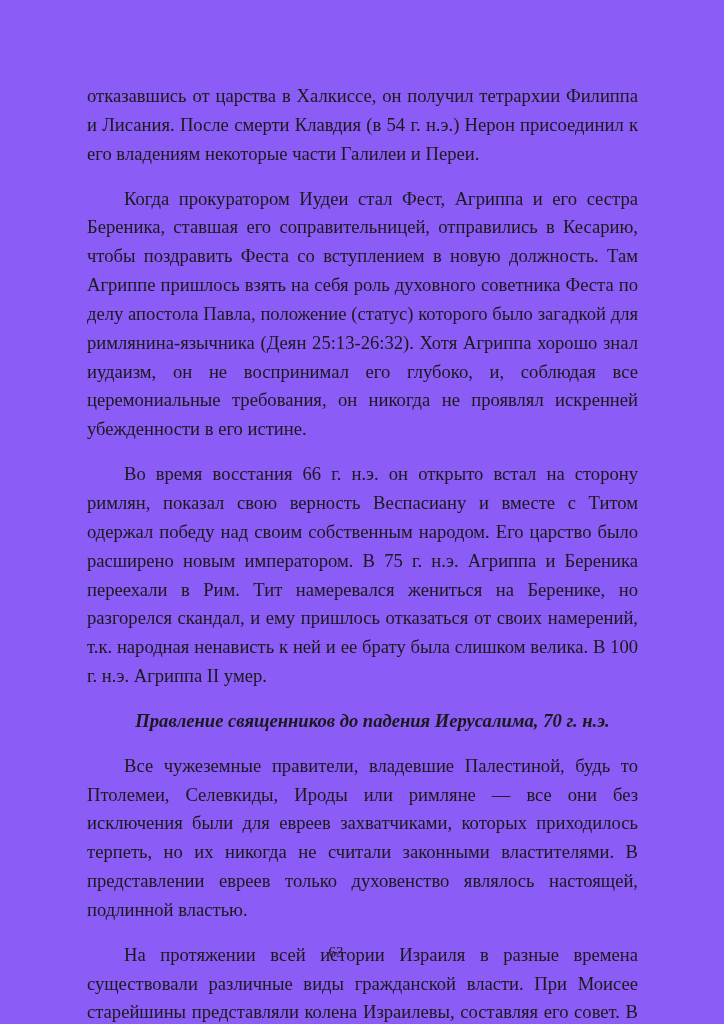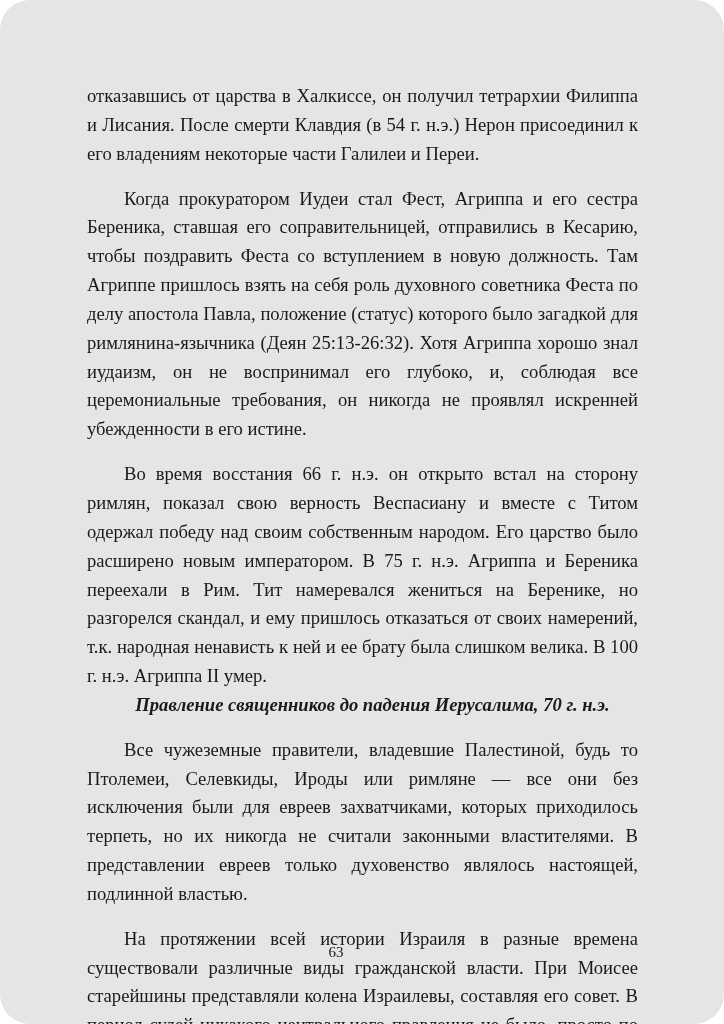--- a/index.html
+++ b/index.html
@@ -14,42 +14,41 @@
       overflow: hidden;
       font-family: "Liberation Serif", "DejaVu Serif", serif;
       color: #1a1a1a;
     }
     .page {
       position: absolute;
       left: 0;
       top: 0;
       width: 724px;
       height: 1024px;
-      background: #e5e5e5;
-      border-radius: 30px;
+      background: #8b5cf6;
     }
     .text-block {
       position: absolute;
       left: 87px;
       top: 82px;
       width: 551px;
       font-size: 18.6px;
       line-height: 28.85px;
     }
     .para {
       margin: 0;
       text-align: justify;
       text-indent: 0;
     }
     .para.indent {
       text-indent: 37px;
       margin-top: 16px;
     }
     .heading {
-      margin: 0;
+      margin: 16px;
       text-align: center;
       font-style: italic;
       font-weight: bold;
       padding-left: 20px;
     }
     .page-number {
       position: absolute;
       left: 0;
       width: 672px;
       top: 944px;

